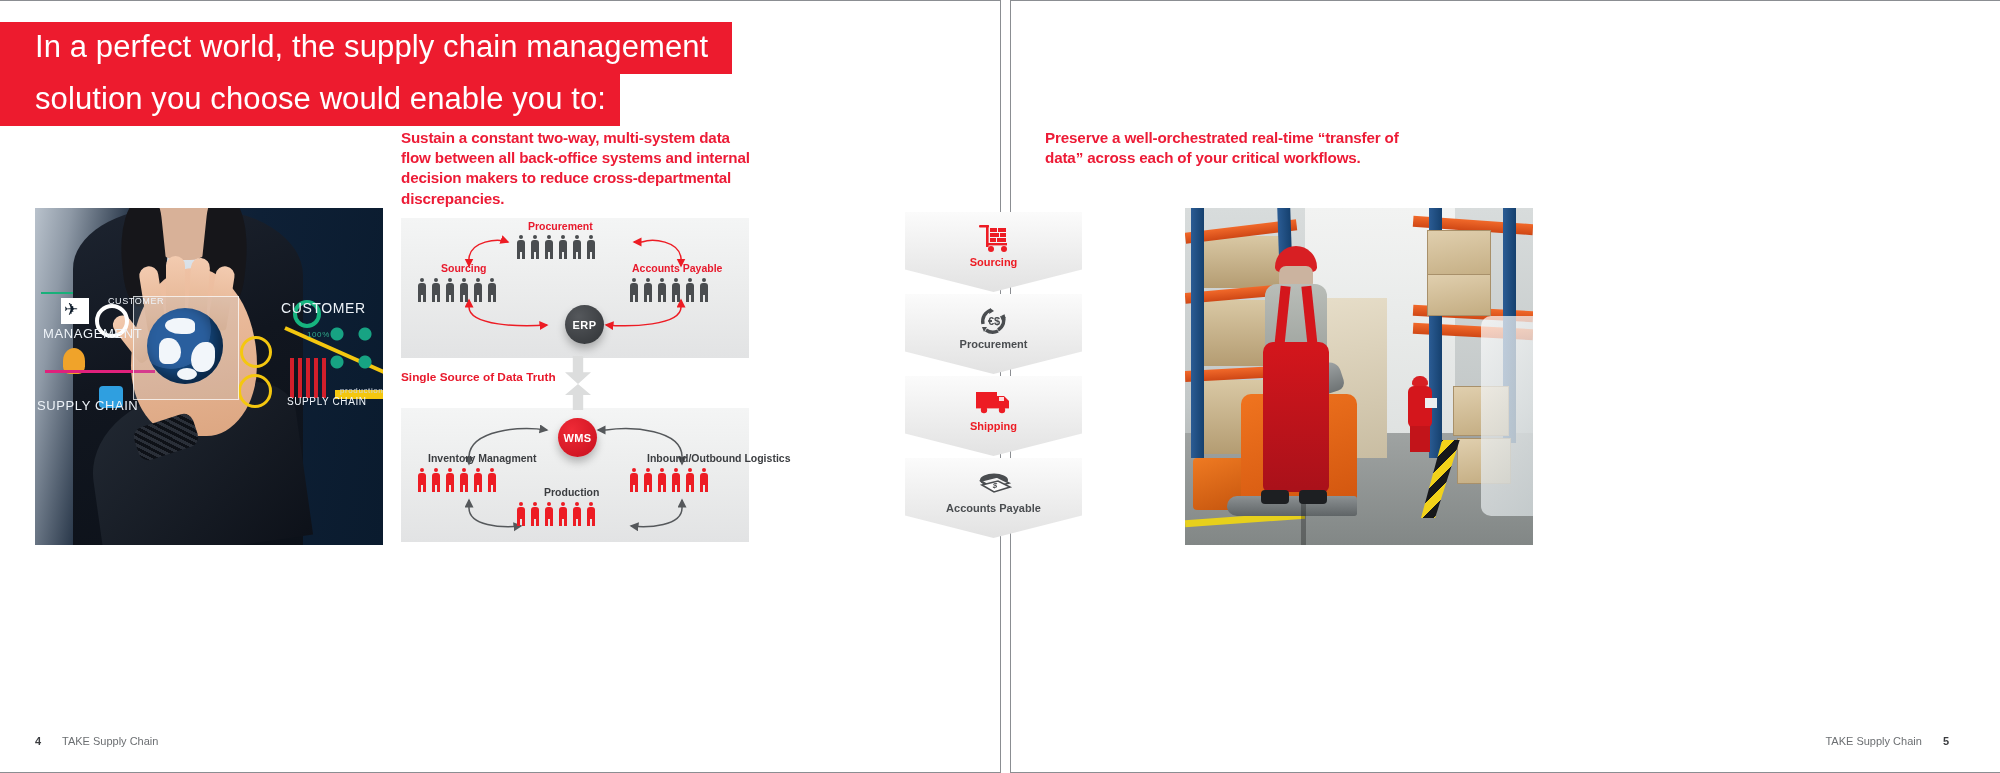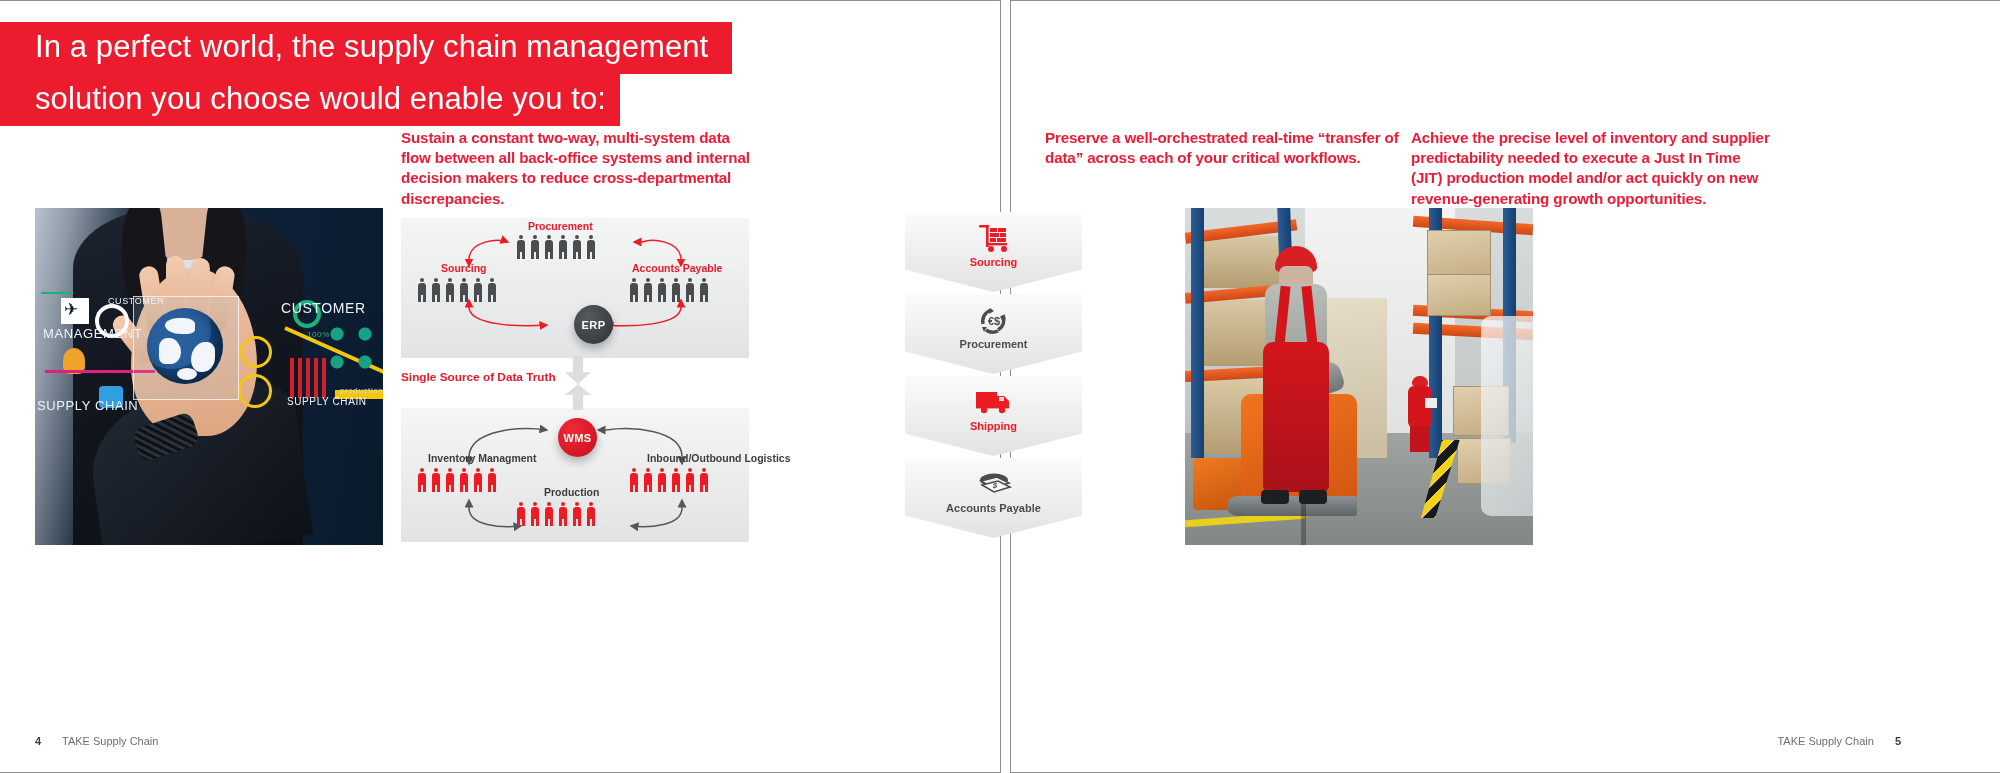--- a/index.html
+++ b/index.html
@@ -3,21 +3,21 @@
 <meta charset="utf-8">
 <title>TAKE Supply Chain — Spread</title>
 <style>
   html,body{margin:0;padding:0;}
   body{
     width:2000px;height:773px;
     background:#ffffff;
     font-family:"Liberation Sans", sans-serif;
     overflow:hidden;
   }
-  .spread{position:relative;width:1936px;height:773px;background:#fff;}
+  .spread{position:relative;width:1936px;height:773px;background:#fff;padding-left:48px;}
 
   
   .page{position:absolute;top:0;height:773px;background:#fff;
         border:1px solid #8b8e92;box-sizing:border-box;}
   .page-left{left:-1px;width:1002px;}
   .page-right{left:1010px;width:991px;}
 
   
   .banner{position:absolute;left:0;top:22px;width:720px;}
   .banner-line{display:inline-block;background:#ED1B2E;color:#fff;
@@ -190,21 +190,21 @@
       background:linear-gradient(180deg,#f4f5f5 0%,#eceded 46%,#e2e3e4 100%);}
   .dpanel-erp{top:10px;height:140px;}
   .dpanel-wms{top:200px;height:134px;}
   .dlabel{position:absolute;font-weight:bold;color:#E8192C;font-size:10.5px;white-space:nowrap;}
   .dlabel-dark{color:#3b3d40;}
   .sscaption{position:absolute;left:0;top:162px;width:348px;text-align:left;
       color:#E8192C;font-weight:bold;font-size:11.8px;}
   .hub{position:absolute;border-radius:50%;display:flex;align-items:center;justify-content:center;
       color:#fff;font-weight:bold;font-size:11px;letter-spacing:.4px;
       box-shadow:0 5px 9px rgba(0,0,0,.26);}
-  .hub-erp{left:173px;top:97px;width:39px;height:39px;
+  .hub-erp{left:164px;top:97px;width:39px;height:39px;
       background:radial-gradient(circle at 35% 30%,#55585c,#303336);}
   .hub-wms{left:157px;top:210px;width:39px;height:39px;
       background:radial-gradient(circle at 35% 30%,#ef2a36,#c70f1d);}
   .crowd{position:absolute;display:flex;gap:4px;}
   .person{width:10px;height:24px;position:relative;}
   .person .ph{position:absolute;left:3px;top:0;width:4.4px;height:4.4px;border-radius:50%;}
   .person .pb{position:absolute;left:1px;top:5px;width:8px;height:12px;border-radius:3px 3px 1px 1px;}
   .person .pl{position:absolute;left:1px;top:16px;width:3.1px;height:8px;}
   .person .pr{position:absolute;left:5.9px;top:16px;width:3.1px;height:8px;}
   .dark .ph,.dark .pb,.dark .pl,.dark .pr{background:#4a4d50;}
@@ -240,21 +240,20 @@
   <div class="page page-left"></div>
   <div class="page page-right"></div>
 
   <div class="banner">
     <div><span class="banner-line l1">In a perfect world, the supply chain management</span></div>
     <div><span class="banner-line l2">solution you choose would enable you to:</span></div>
   </div>
 
   <div class="blurb blurb-2">Sustain a constant two-way, multi-system data flow between all back-office systems and internal decision makers to reduce cross-departmental discrepancies.</div>
   <div class="blurb blurb-3">Preserve a well-orchestrated real-time “transfer of data” across each of your critical workflows.</div>
-  <div class="blurb blurb-4">Achieve the precise level of inventory and supplier predictability needed to execute a Just In Time (JIT) production model and/or act quickly on new revenue-generating growth opportunities.</div>
 
   <div class="media photo-1">
     <div class="p1">
       <div class="greenline"></div>
       <div class="suit"></div>
       <div class="shirt"></div>
       <div class="neck"></div>
       <div class="hair-l"></div>
       <div class="hair-r"></div>
       <div class="arm"></div>

